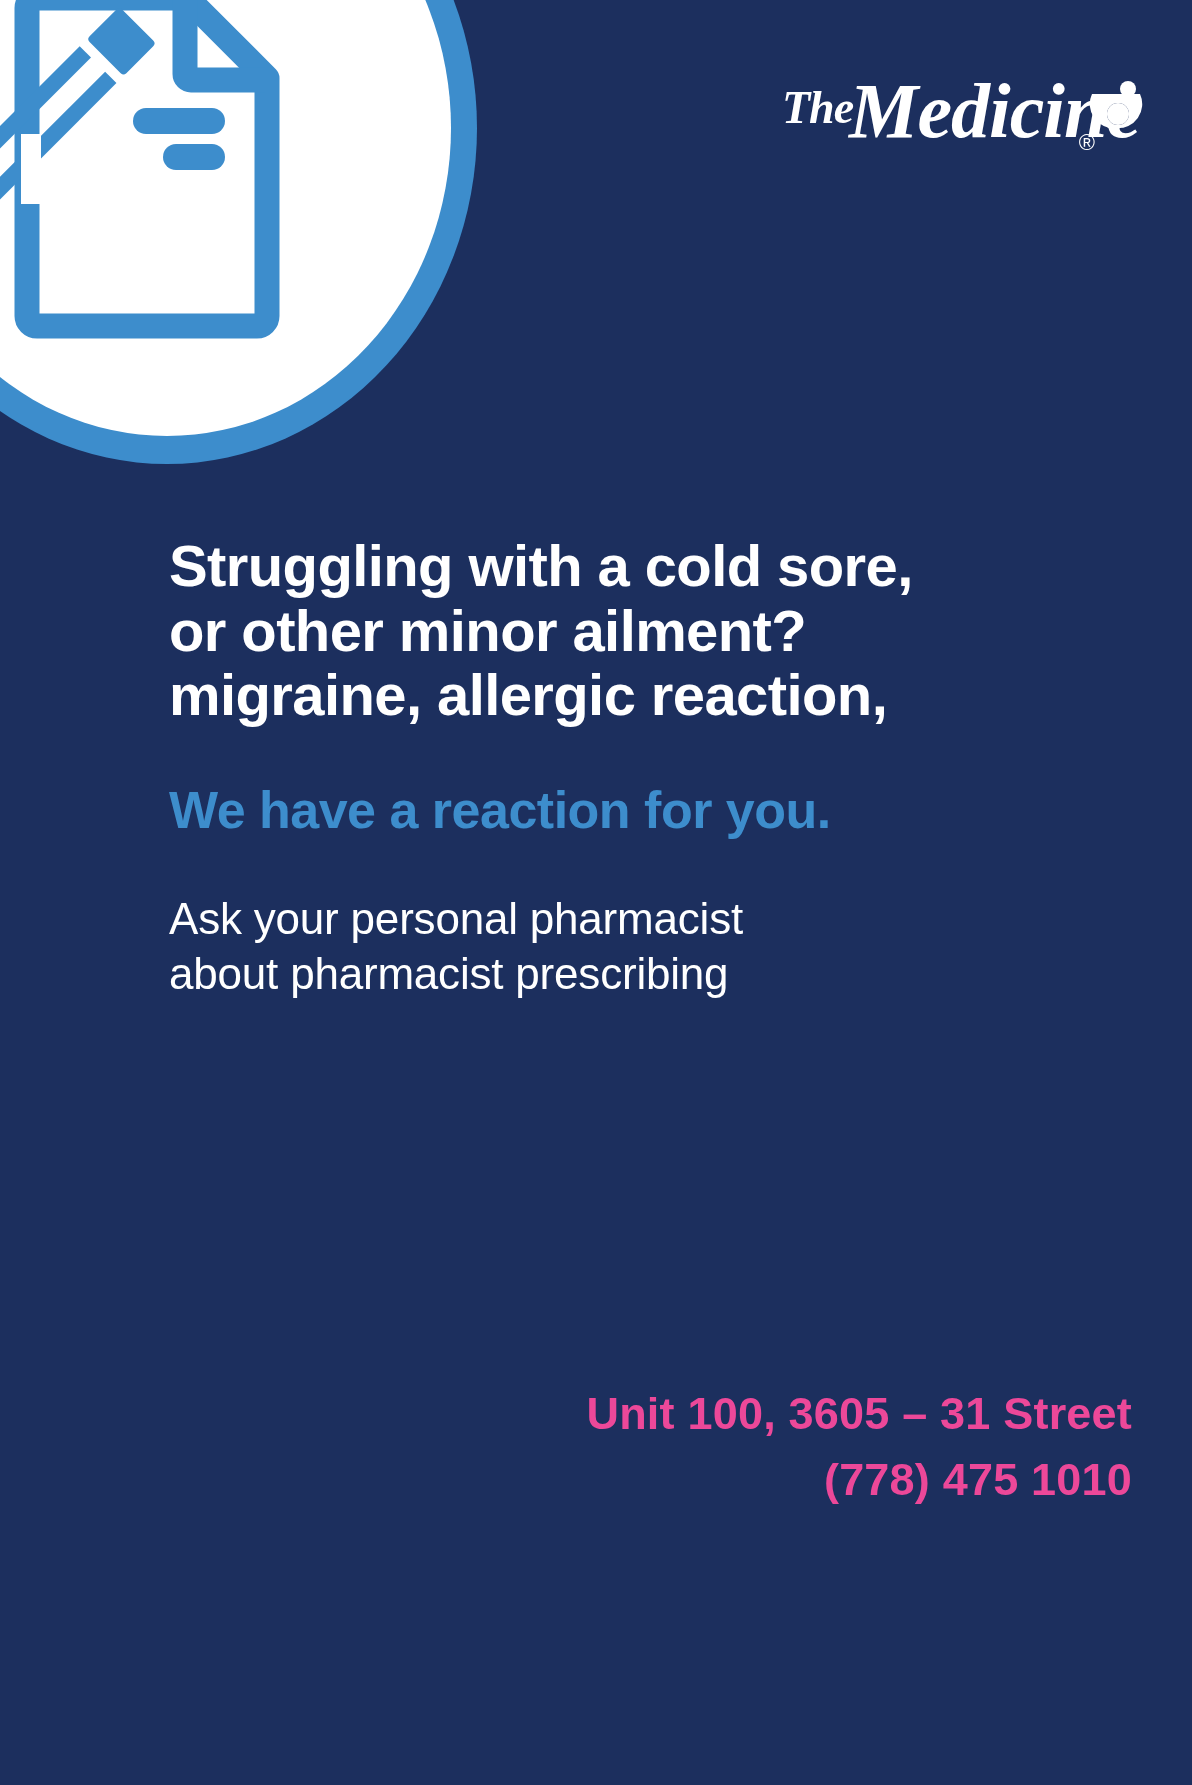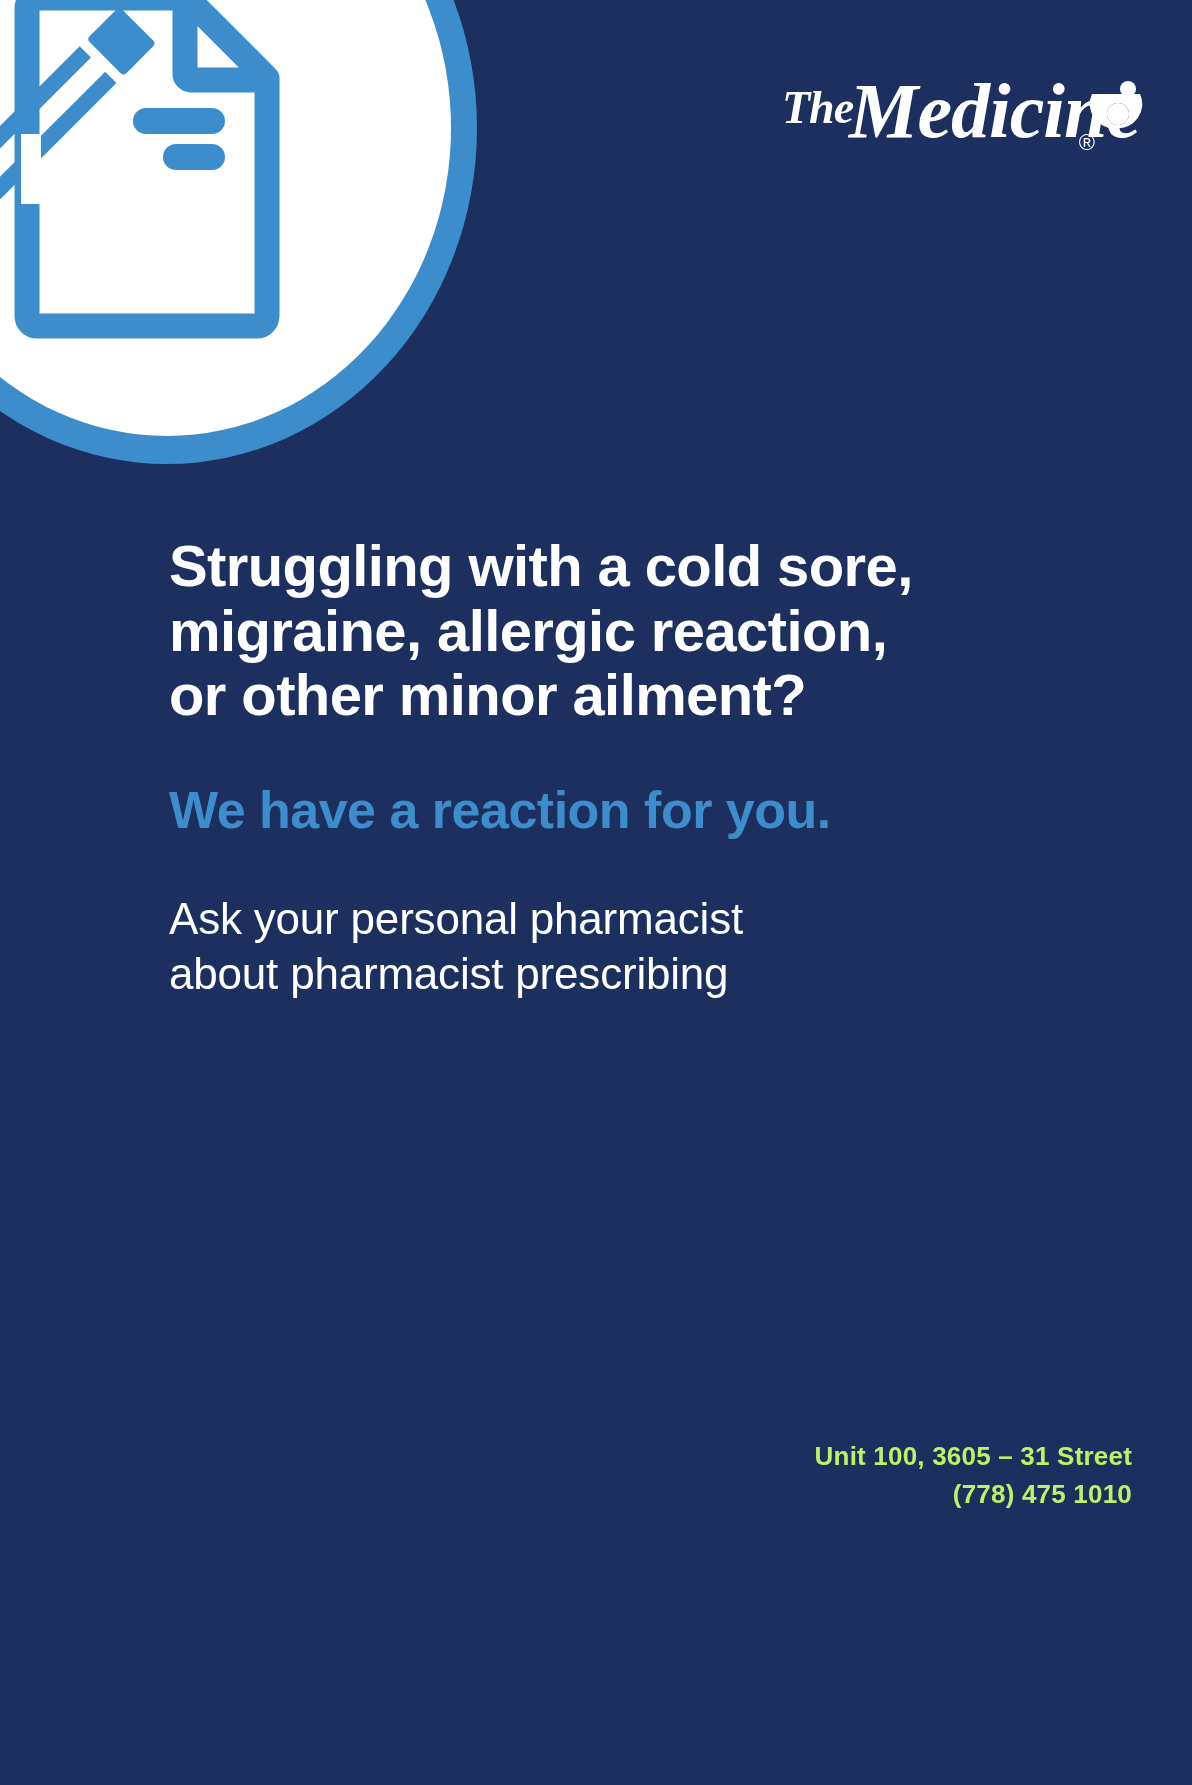--- a/index.html
+++ b/index.html
@@ -130,22 +130,22 @@
     line-height:1.25;
     letter-spacing:-0.2px;
   }
   .headline div, .body-copy div { white-space:nowrap; }
 
   
   .address {
     position:absolute;
     right:60px; bottom:272px;
     text-align:right;
-    color:#bef264;
-    font-size:26px;
+    color:#ec4899;
+    font-size:45px;
     font-weight:bold;
     line-height:1.47;
     letter-spacing:0.2px;
   }
   .address div { white-space:nowrap; }
 </style>
 </head>
 <body>
 
 <div class="poster">
@@ -191,22 +191,22 @@
         <circle cx="30" cy="34" r="11" fill="#1c2f5e"></circle>
         <circle cx="30" cy="34" r="11" fill="#ffffff"></circle>
       </svg>
     </span>
   </div>
 
   <div class="copy">
 
     <div class="headline">
       <div>Struggling with a cold sore,</div>
+      <div>or other minor ailment?</div>
       <div>migraine, allergic reaction,</div>
-      <div>or other minor ailment?</div>
     </div>
 
     <div class="subhead">We have a reaction for you.</div>
 
     <div class="body-copy">
       <div>Ask your personal pharmacist</div>
       <div>about pharmacist prescribing</div>
     </div>
 
   </div>

